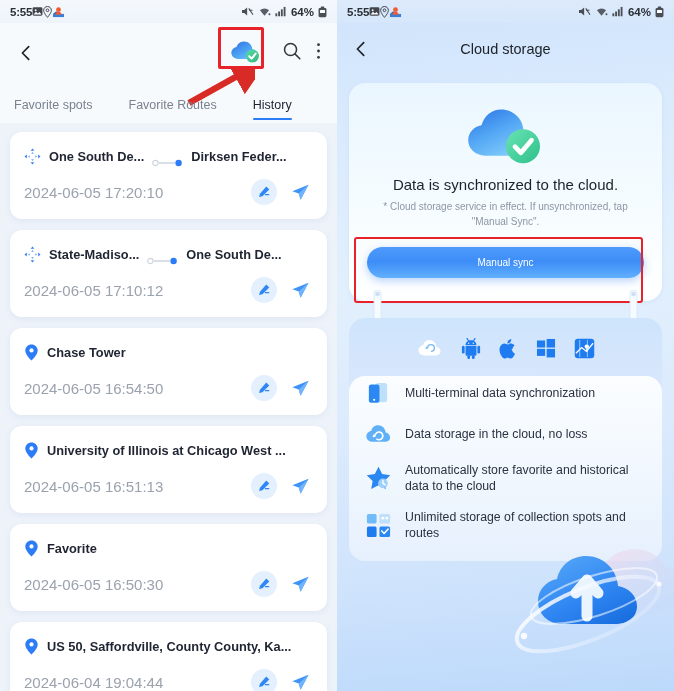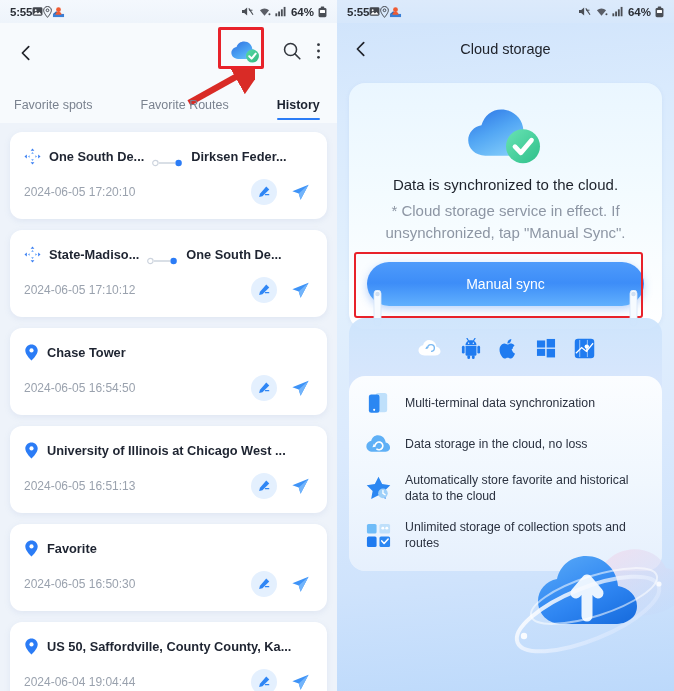--- a/index.html
+++ b/index.html
@@ -60,28 +60,28 @@
     left: 185px; top: 46px;
     width: 70px; height: 38px;
     pointer-events: none;
   }
 
   .tabs {
     height: 41px;
     background: #f7fafd;
     display: flex; align-items: flex-end;
     padding: 0 14px;
-    gap: 12px;
+    gap: 0;
   }
   .tab {
     font-size: 12.5px; color: #7a828f;
     padding: 0 0 11px 0; position: relative;
   }
   .tab + .tab { margin-left: 36px; }
-  .tab.active { color: #1b2230; font-weight: bold; }
+  .tab.active { color: #1b2230; font-weight: normal; }
   .tab.active::after {
     content: ""; position: absolute;
     left: 0; right: 0; bottom: 3px; height: 2.5px;
     background: #2b7cf6; border-radius: 2px;
   }
 
   .list { padding: 9px 10px 0 10px; }
   .card {
     background: #ffffff;
     border-radius: 12px;
@@ -94,21 +94,21 @@
   }
   .card-top { display: flex; align-items: center; gap: 8px; }
   .pin-icon { flex: 0 0 auto; width: 15px; height: 17px; }
   .route-icon { flex: 0 0 auto; width: 17px; height: 17px; }
   .card-title {
     font-size: 12.8px; font-weight: bold; color: #1e2431;
     white-space: nowrap; overflow: hidden;
   }
   .route-connector { flex: 0 0 auto; width: 31px; height: 8px; }
   .card-bottom { display: flex; align-items: center; margin-top: 14px; }
-  .card-time { font-size: 12px; color: #9aa2ae; }
+  .card-time { font-size: 15px; color: #9aa2ae; }
   .card-actions { margin-left: auto; display: flex; align-items: center; gap: 10px; }
   .act-btn {
     width: 26px; height: 26px; border-radius: 50%;
     background: #e4f0fe;
     display: flex; align-items: center; justify-content: center;
   }
   .act-btn.plain { background: transparent; }
 
   
   .panel-right {
@@ -134,29 +134,29 @@
     padding: 16px 16px 20px 16px;
     position: relative;
     box-shadow: 0 1px 4px rgba(150,180,220,0.18);
   }
   .cloud-hero { display: flex; justify-content: center; margin-bottom: 9px; }
   .sync-head {
     text-align: center; font-size: 15px; color: #1d222b;
     margin-bottom: 7px;
   }
   .sync-sub {
-    text-align: center; font-size: 15px; color: #8d96a4;
+    text-align: center; font-size: 10px; color: #8d96a4;
     line-height: 1.45; padding: 0 18px; margin-bottom: 15px;
   }
   .sync-btn-wrap { position: relative; padding: 3px 2px; }
   .sync-btn {
-    height: 44px; border-radius: 23px;
+    height: 31px; border-radius: 23px;
     background: linear-gradient(180deg,#4e9bfb 0%, #3d8df8 48%, #61b0fd 100%);
     display: flex; align-items: center; justify-content: center;
-    color: #ffffff; font-size: 14px;
+    color: #ffffff; font-size: 10px;
     box-shadow: 0 3px 8px rgba(60,130,240,0.35);
   }
   .sync-red-outline {
     position: absolute; left: -11px; top: -7px;
     width: 289px; height: 66px;
     border: 2.5px solid #e8222a; border-radius: 3px;
     pointer-events: none;
   }
   .connector-rods {
     position: absolute; left: 12px; right: 12px; top: 290px;
@@ -170,21 +170,21 @@
     overflow: hidden;
   }
   .platform-row {
     display: flex; align-items: center; justify-content: center;
     gap: 18px; height: 40px;
   }
   .benefits-card {
     margin: 6px 0 0 0;
     background: linear-gradient(180deg, #fbfdff 0%, #f0f7fe 55%, #e6f0fd 100%);
     border-radius: 16px;
-    padding: 14px 16px 18px 16px;
+    padding: 4px 16px 18px 16px;
   }
   .benefit { display: flex; align-items: center; gap: 13px; margin-bottom: 14px; }
   .benefit:last-child { margin-bottom: 2px; }
   .b-icon { flex: 0 0 auto; width: 27px; height: 27px; }
   .b-text { font-size: 12.3px; color: #2b3240; line-height: 1.33; }
   .deco-cloud { position: absolute; right: -10px; bottom: 2px; pointer-events: none; }
 </style>
 </head>
 <body>
 

